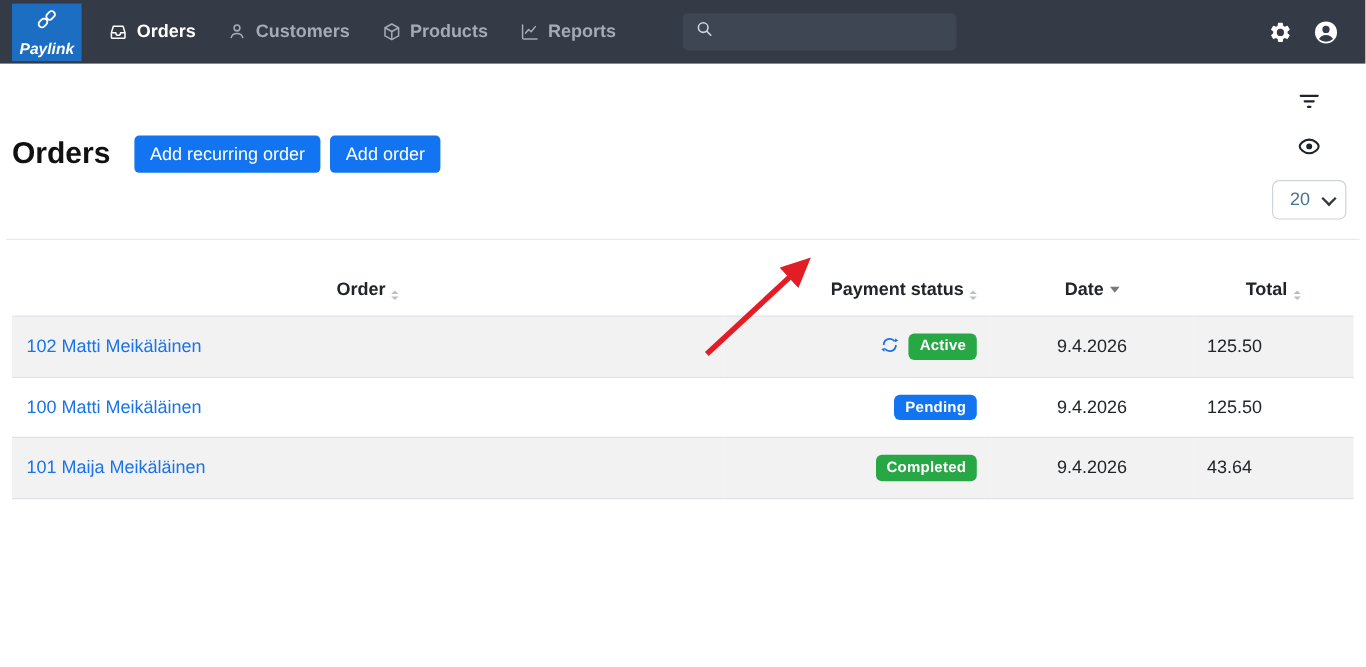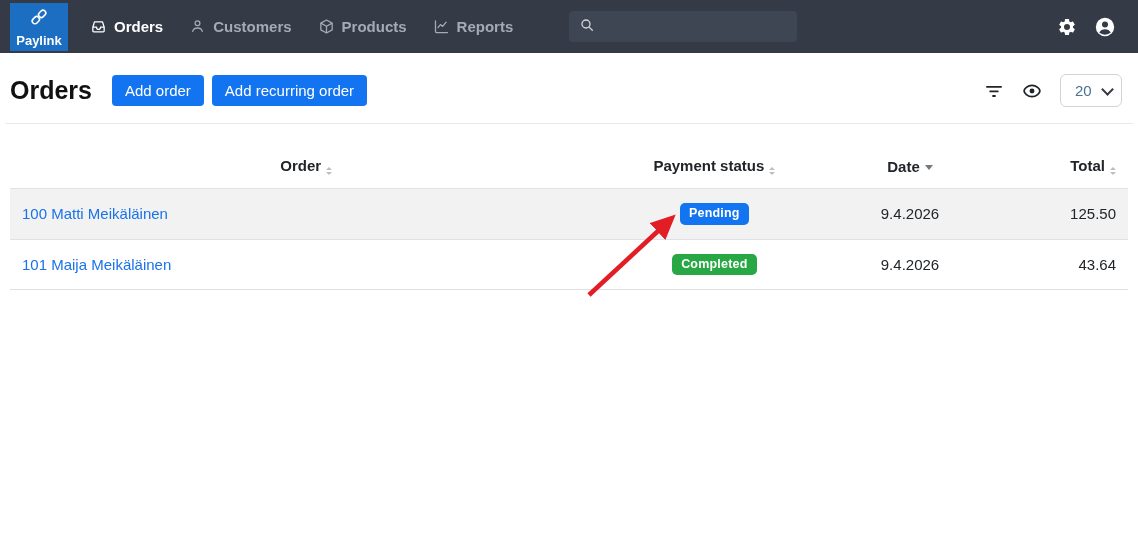--- a/index.html
+++ b/index.html
@@ -5,21 +5,21 @@
   * { box-sizing: border-box; }
   html,body { margin:0; padding:0; }
   body {
     width:1138px; height:556px; overflow:hidden; position:relative;
     background:#ffffff; font-family:"Liberation Sans", sans-serif; color:#212529;
   }
 
   
   .navbar { height:53px; background:var(--navbar-bg); display:flex; align-items:center; padding-right:22px; }
   .brand { margin-left:10px; width:58px; height:48px; background:var(--brand-bg);
-           display:flex; flex-direction:column; align-items:center; justify-content:center; gap:1px; cursor:pointer; }
+           display:flex; flex-direction:column; align-items:center; justify-content:center; gap:1px; cursor:pointer;font-style:italic; }
   .brand-label { color:#fff; font-size:13px; font-weight:700; }
   .nav-items { display:flex; align-items:center; gap:26px; margin-left:22px; }
   .nav-item { display:flex; align-items:center; gap:7px; font-size:15px; font-weight:600;
               color:var(--nav-muted); cursor:pointer; }
   .nav-item.active { color:#ffffff; font-weight:700; }
   .nav-item svg { display:block; }
 
   .search-box { margin-left:56px; width:228px; height:31px; background:var(--search-bg);
                 border-radius:4px; display:flex; align-items:center; padding:0 10px; gap:8px; }
   .search-box input { flex:1; background:transparent; border:none; outline:none;
@@ -29,42 +29,42 @@
   .nav-right { margin-left:auto; display:flex; align-items:center; gap:17px; }
   .icon-btn { cursor:pointer; display:flex; align-items:center; }
 
   
   .page-header { display:flex; align-items:center; margin:0 5px; padding:21px 11px 16px 5px;
                  border-bottom:1px solid #e7e9eb; }
   .page-title { margin:0; font-size:25px; font-weight:700; color:#111; }
   .header-buttons { display:flex; gap:8px; margin-left:20px; }
   .btn-primary { background:var(--accent); color:#fff; border:none; border-radius:4px;
                  padding:7px 13px; font-size:15px; font-weight:400; font-family:inherit; cursor:pointer; }
-  .header-controls { margin-left:auto; display:flex; align-items:center; gap:17px; }
+  .header-controls { margin-left:auto; display:flex; align-items:center; gap:17px;flex-direction:column; }
   .select-wrap { position:relative; }
   .select-wrap select {
     appearance:none; -webkit-appearance:none; width:62px; height:33px;
     border:1px solid #ced4da; border-radius:6px; background:#fff;
     color:var(--select-text); font-size:15px; font-family:inherit;
     padding:0 24px 0 14px; cursor:pointer; outline:none;
   }
   .select-wrap::after { content:""; position:absolute; right:10px; top:11px; width:7px; height:7px;
     border-right:2px solid #343a40; border-bottom:2px solid #343a40; transform:rotate(45deg);
     pointer-events:none; }
 
   
   .table-wrap { margin:20px 10px 0; }
   table { width:100%; border-collapse:collapse; font-size:15px; }
   th { text-align:center; font-weight:700; color:#212529; padding:13px 12px; border-bottom:1px solid var(--table-border); white-space:nowrap; cursor:pointer; }
   td { padding:14px 12px; border-bottom:1px solid var(--table-border); color:#212529; }
   tbody tr:nth-child(odd) { background:var(--stripe); }
   .col-order  { width:53%; }
-  .col-status { width:20%; text-align:center; }
+  .col-status { width:20%; text-align:right; }
   .col-date   { width:15%; text-align:center; }
-  .col-total  { width:12%; text-align:right; }
+  .col-total  { width:12%; }
   td.col-order a { color:var(--link); text-decoration:none; cursor:pointer; }
 
   .sort { display:inline-flex; flex-direction:column; gap:2px; margin-left:5px; vertical-align:1px; }
   .sort i { display:block; width:0; height:0; border-left:3.5px solid transparent; border-right:3.5px solid transparent; }
   .sort i.up   { border-bottom:3.5px solid #b9bfc5; }
   .sort i.down { border-top:3.5px solid #b9bfc5; }
   .sort-desc { display:inline-block; margin-left:5px; width:0; height:0; vertical-align:2px;
                border-left:4.5px solid transparent; border-right:4.5px solid transparent;
                border-top:5px solid #74797f; }
 
@@ -153,22 +153,22 @@
         <circle cx="12" cy="9.3" r="3.3" fill="#343a46"></circle>
         <path d="M5.6 18.1c1.4-2.5 3.7-3.7 6.4-3.7s5 1.2 6.4 3.7a10 10 0 0 1-12.8 0z" fill="#343a46"></path>
       </svg>
     </span>
   </div>
 </div>
 
 <div class="page-header">
   <h1 class="page-title">Orders</h1>
   <div class="header-buttons">
+    <button class="btn-primary">Add recurring order</button>
     <button class="btn-primary">Add order</button>
-    <button class="btn-primary">Add recurring order</button>
   </div>
   <div class="header-controls">
     <span class="icon-btn">
       <svg width="20" height="20" viewBox="0 0 24 24" stroke="#1f2429" stroke-width="2.2" stroke-linecap="round">
         <path d="M3.5 7h17"></path>
           <path d="M7.5 12.5h9"></path>
           <path d="M10.8 18h2.4"></path>
       </svg>
     </span>
     <span class="icon-btn">
@@ -206,20 +206,35 @@
         </th>
         <th class="col-total">
           <span>Total</span><span class="sort">
               <i class="up"></i>
               <i class="down"></i>
             </span>
         </th>
       </tr>
     </thead>
     <tbody>
+      <tr>
+        <td class="col-order"><a>102 Matti Meikäläinen</a></td>
+        <td class="col-status">
+          <span class="recurring-icon">
+            <svg width="15" height="15" viewBox="0 0 16 16">
+              <path d="M13.4 8a5.4 5.4 0 0 1-9.7 3.3" fill="none" stroke="#1a73e8" stroke-width="1.6"></path>
+              <path d="M2.6 8a5.4 5.4 0 0 1 9.7-3.3" fill="none" stroke="#1a73e8" stroke-width="1.6"></path>
+              <polygon points="12.9,1.9 12.4,5.5 15.5,4.2" fill="#1a73e8"></polygon>
+              <polygon points="3.1,14.1 3.6,10.5 0.5,11.8" fill="#1a73e8"></polygon>
+            </svg>
+          </span><span class="badge badge-green">Active</span>
+        </td>
+        <td class="col-date">9.4.2026</td>
+        <td class="col-total">125.50</td>
+      </tr>
       <tr>
         <td class="col-order"><a>100 Matti Meikäläinen</a></td>
         <td class="col-status"><span class="badge badge-blue">Pending</span></td>
         <td class="col-date">9.4.2026</td>
         <td class="col-total">125.50</td>
       </tr>
       <tr>
         <td class="col-order"><a>101 Maija Meikäläinen</a></td>
         <td class="col-status"><span class="badge badge-green">Completed</span></td>
         <td class="col-date">9.4.2026</td>

